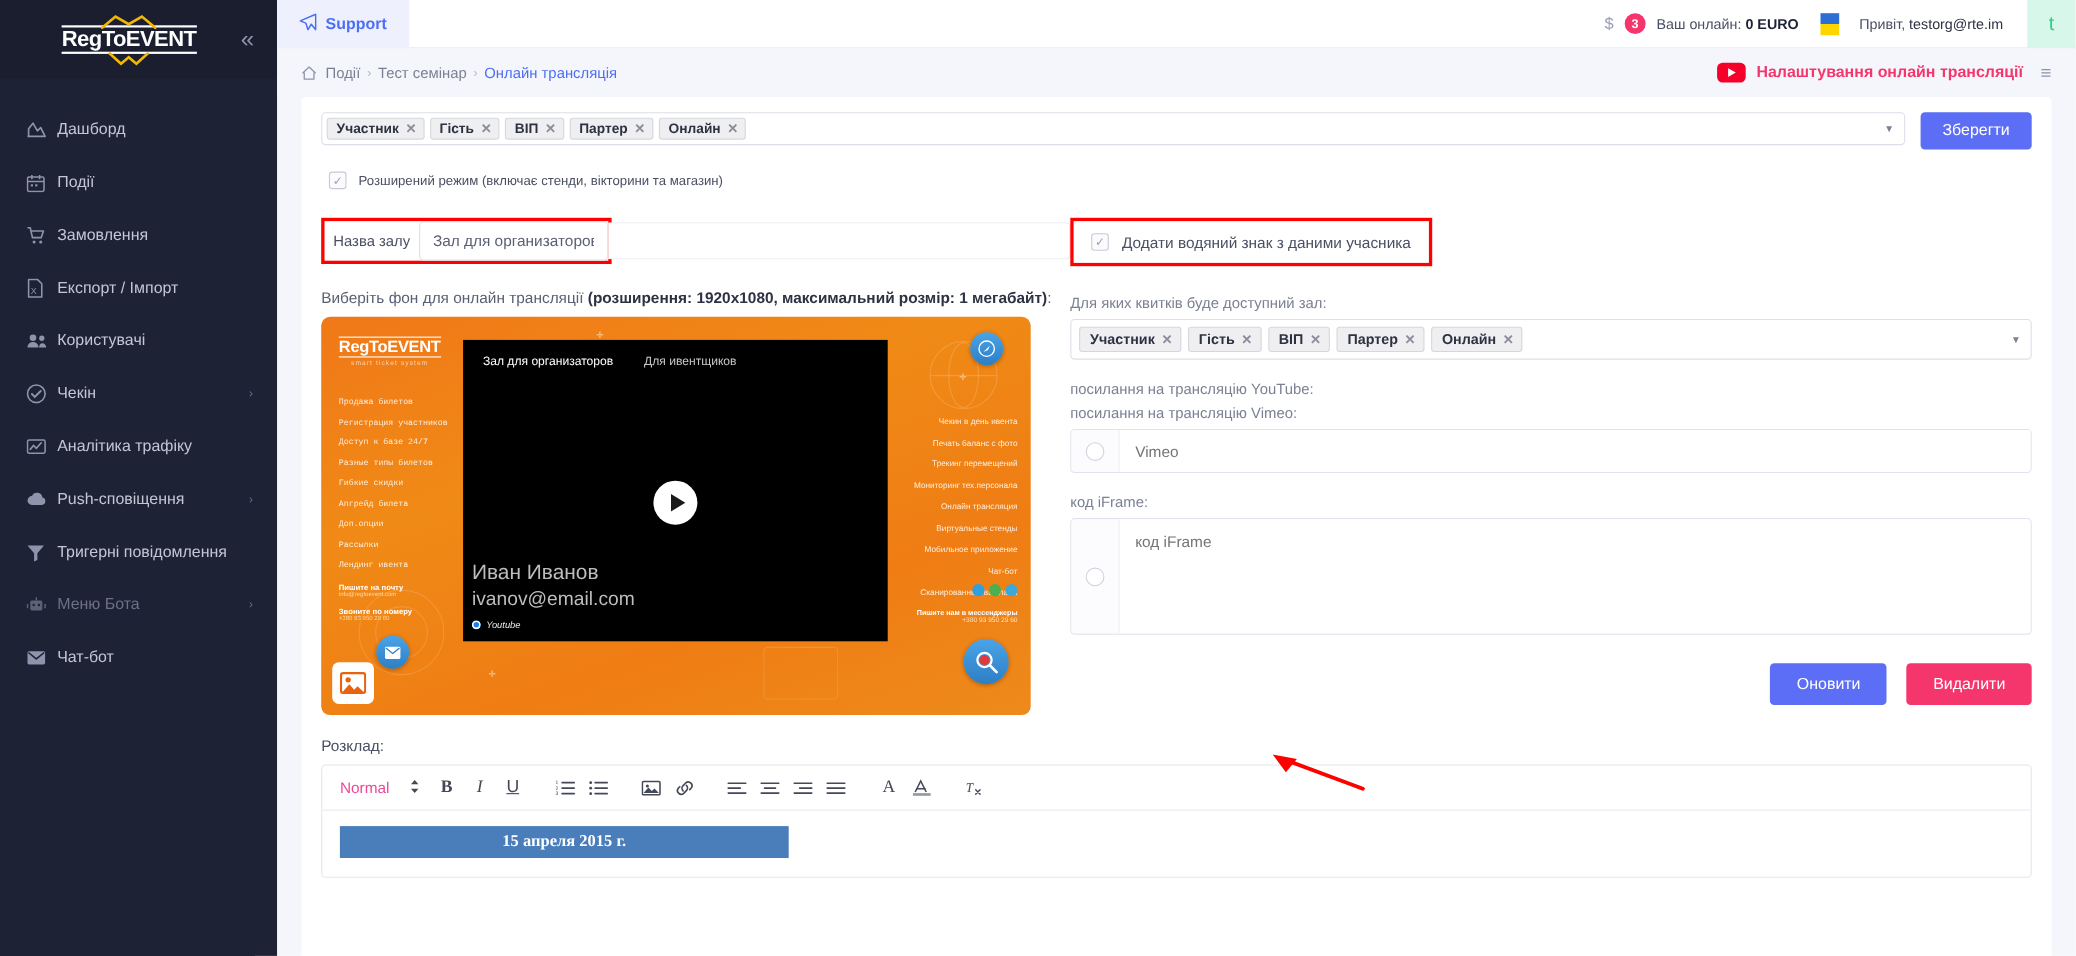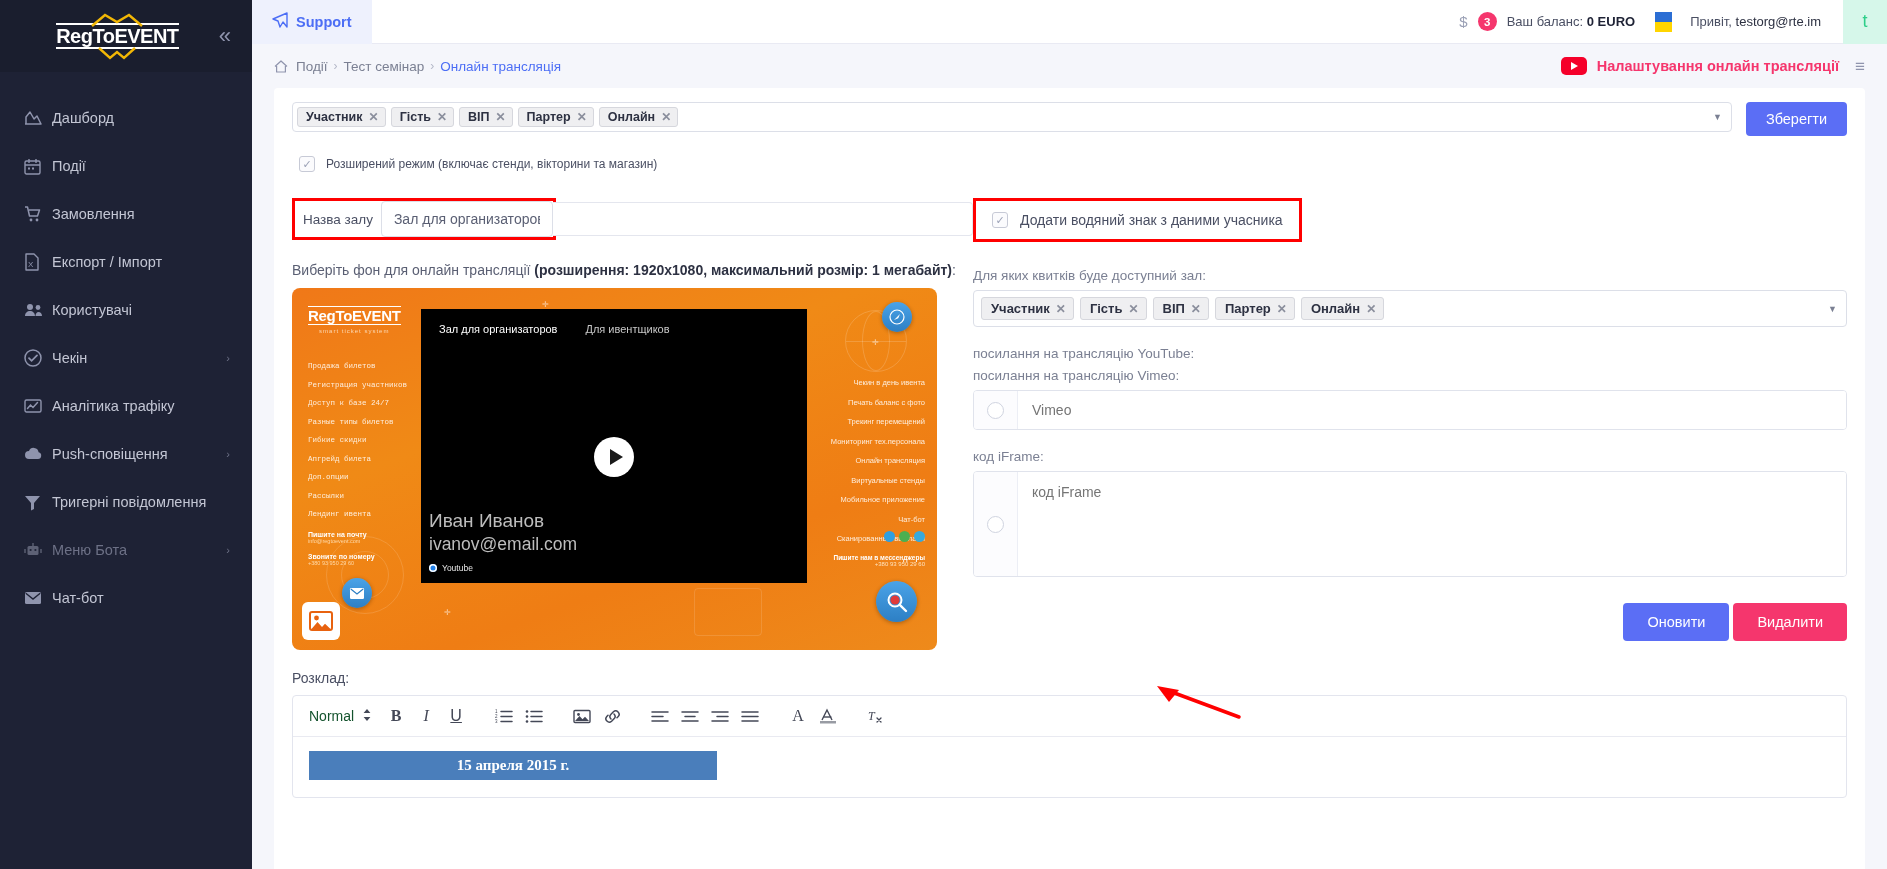--- a/index.html
+++ b/index.html
@@ -297,21 +297,21 @@
   }
   .pv-play:after {
     content: ""; border-left: 13px solid #1a1a1a;
     border-top: 8px solid transparent; border-bottom: 8px solid transparent;
     margin-left: 4px;
   }
   .pv-wm { position: absolute; left: 8px; bottom: 10px; }
   .pv-wm .n { color: #bdbdbd; font-size: 19px; line-height: 1.35; }
   .pv-wm .e { color: #bdbdbd; font-size: 17.5px; line-height: 1.35; }
   .pv-radio {
-    display: flex; align-items: center; gap: 5px; margin-top: 6px;
+    display: flex; align-items: center; gap: 5px; margin-top: 6px; font-style: italic;
   }
   .pv-radio .dot {
     width: 8px; height: 8px; border-radius: 50%; background: #1f7fe8;
     box-shadow: 0 0 0 1.5px #fff inset;
   }
   .pv-radio .lab { color: #e8e8e8; font-size: 8.5px; }
 
   .pv-fab {
     position: absolute; border-radius: 50%;
     display: flex; align-items: center; justify-content: center;
@@ -354,21 +354,21 @@
   }
   .rd.on:after {
     content: ""; width: 7px; height: 7px; border-radius: 50%; background: #9aa0b5;
   }
   .radio-field input, .radio-field textarea {
     flex: 1; border: none; outline: none;
     font-size: 14px; color: #5a5f73; padding: 11px 14px;
     font-family: "Liberation Sans", sans-serif; background: #fff;
   }
   .radio-field textarea { height: 104px; resize: none; padding-top: 12px; }
-  .btn-row { display: flex; justify-content: flex-end; gap: 4px; margin-top: 26px; }
+  .btn-row { display: flex; justify-content: flex-end; gap: 18px; margin-top: 26px; }
   .btn {
     border: none; border-radius: 4px; color: #fff; font-size: 14.5px;
     padding: 11px 24px; cursor: pointer;
     font-family: "Liberation Sans", sans-serif;
   }
   .btn-update { background: #5b6ef5; }
   .btn-delete { background: #f5366d; }
 
   
   .sched-label { font-size: 14px; color: #4a4f63; margin-top: 20px; margin-bottom: 9px; }
@@ -377,22 +377,22 @@
     display: flex; align-items: center; gap: 0;
     padding: 9px 12px; border-bottom: 1px solid #e9eaf1;
   }
   .tb-group { display: flex; align-items: center; gap: 10px; padding: 0 14px; }
   .tb-btn {
     color: #444857; font-size: 16px; cursor: pointer;
     display: flex; align-items: center; justify-content: center;
     min-width: 20px; height: 22px;
   }
   .tb-sel {
-    display: flex; align-items: center; gap: 8px;
-    font-size: 14px; color: #14532d; cursor: pointer; padding-left: 4px;
+    display: flex; align-items: center; gap: 18px;
+    font-size: 14px; color: #ec4899; cursor: pointer; padding-left: 4px;
   }
   .editor-body { padding: 14px 16px 0 16px; height: 60px; overflow: hidden; }
   .date-banner {
     background: #4a7ebb; color: #fff; text-align: center;
     font-family: "Liberation Serif", serif; font-weight: bold;
     font-size: 15px; padding: 6px 0; width: 408px;
   }
 </style>
 </head>
 <body>
@@ -531,21 +531,21 @@
             <path d="M15 1L1 7l5 2 2 6 3-5 4 5z" fill="none" stroke="#4c6ef5" stroke-width="1.4" stroke-linejoin="round"></path>
           </svg>
       </span>
       <span>Support</span>
     </div>
     <div class="topbar-spacer"></div>
     <div class="topbar-right">
       <span class="dollar-ico">$</span>
       <span class="badge-pink">3</span>
       <span class="balance">
-        <span>Ваш баланс:</span>
+        <span>Ваш онлайн:</span>
         <b>0 EURO</b>
       </span>
       <span class="flag-ua"></span>
       <span class="greet">
         <span>Привіт,</span>
         <span class="em">testorg@rte.im</span>
       </span>
       <span class="avatar-t">t</span>
     </div>
   </div>

